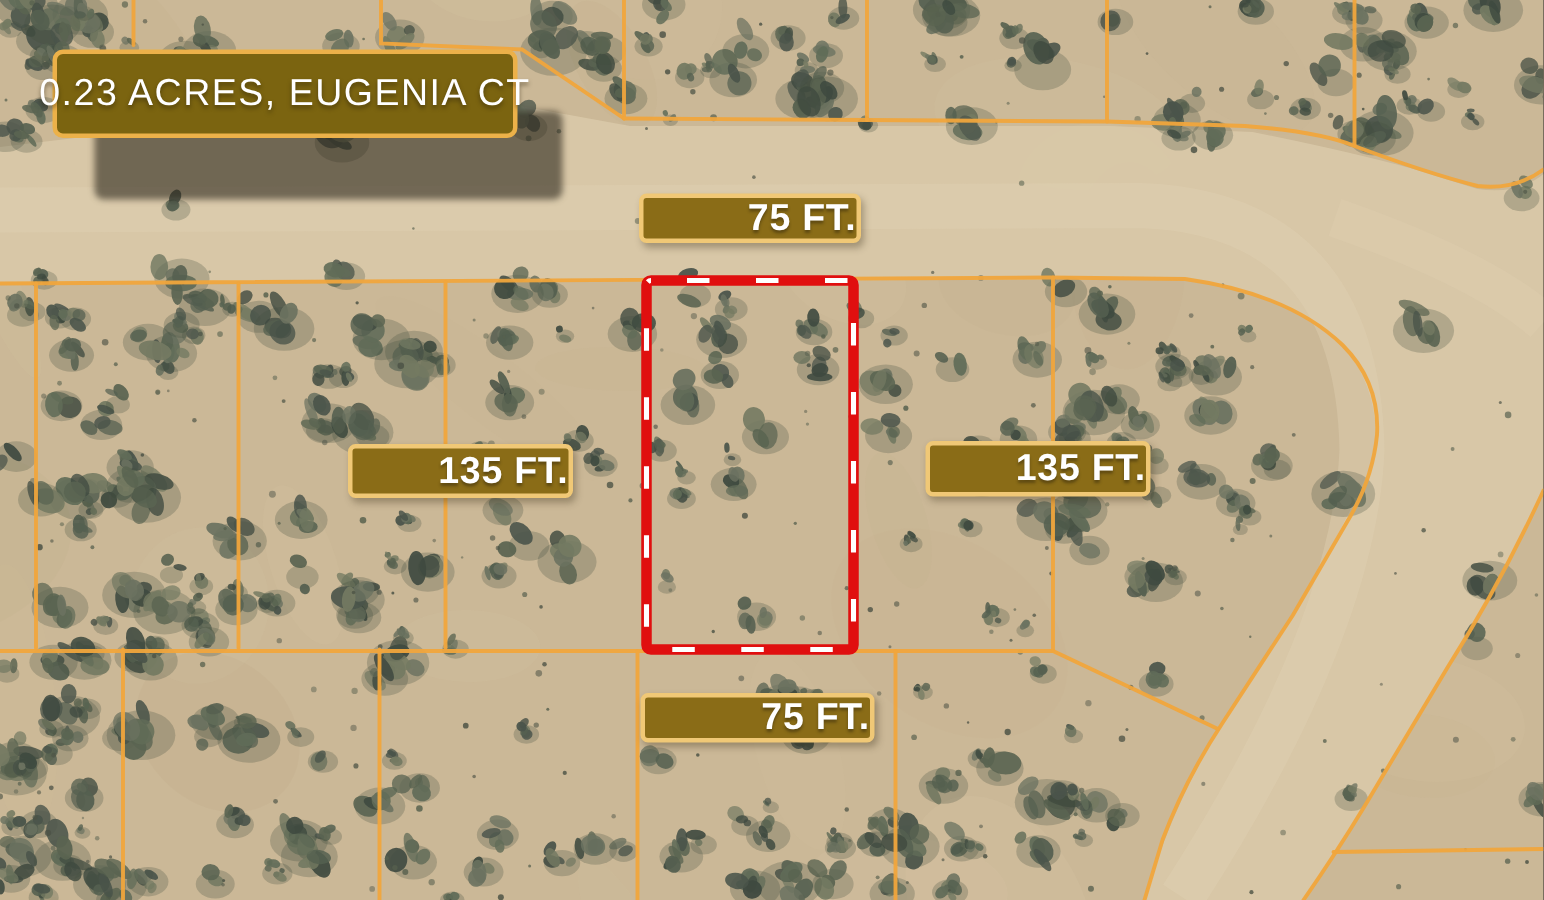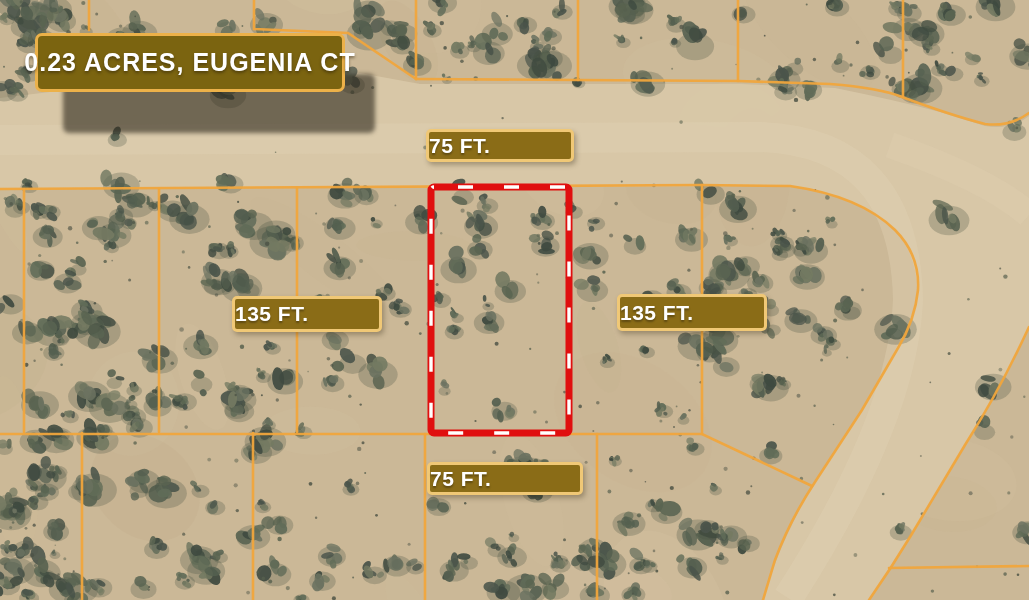--- a/index.html
+++ b/index.html
@@ -15,31 +15,31 @@
     background:var(--banner-shadow,rgba(44,38,26,.6));
     border-radius:6px;filter:blur(2px);
   }
   #title-banner{
     left:35px;top:33px;width:310px;height:59px;
     background:var(--banner-bg,#7b6410);
     border:3px solid var(--banner-border,#ecb149);
     border-radius:7px;
     display:flex;align-items:center;justify-content:center;
     color:var(--banner-text,#ffffff);
-    font-size:25px;font-weight:700;letter-spacing:1px;
+    font-size:25px;font-weight:400;letter-spacing:1px;
     text-shadow:0 2px 3px rgba(40,30,10,.5);
     white-space:nowrap;
   }
   .dim-label{
     background:var(--label-bg,#8a6c17);
     border:3px solid var(--label-border,#f0c876);
     border-radius:5px;
-    display:flex;align-items:center;justify-content:flex-start;
+    display:flex;align-items:center;justify-content:flex-end;
     color:var(--label-text,#ffffff);
-    font-size:21px;font-weight:700;letter-spacing:.5px;
+    font-size:25px;font-weight:700;letter-spacing:.5px;
     text-shadow:0 2px 2px rgba(40,30,10,.45);
     box-shadow:2px 3px 5px rgba(60,48,25,.35);
     white-space:nowrap;
   }
   #dim-top{left:426px;top:129px;width:148px;height:33px;}
   #dim-bottom{left:427px;top:462px;width:156px;height:33px;}
   #dim-left{left:232px;top:296px;width:150px;height:36px;}
   #dim-right{left:617px;top:294px;width:150px;height:37px;}
 </style>
 </head>

